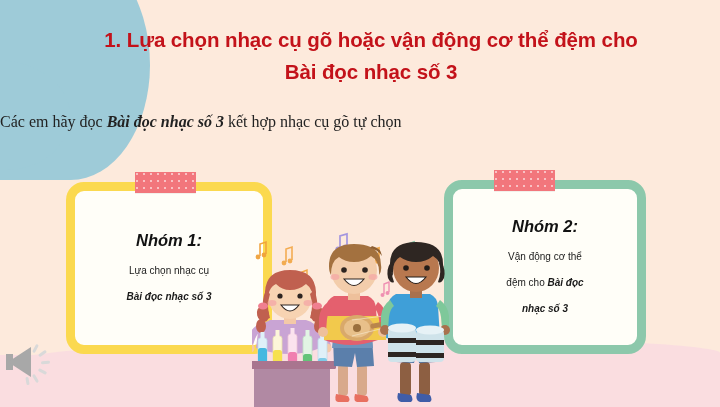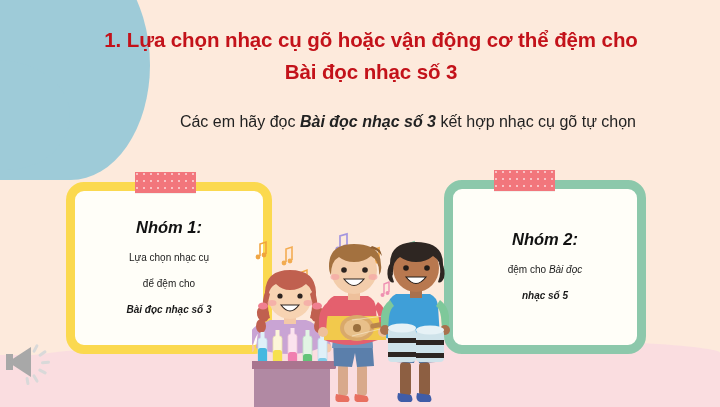--- a/index.html
+++ b/index.html
@@ -44,21 +44,21 @@
     padding-left:22px;
   }
   .title-line {
     color:#c3121a;
     font-weight:bold;
     font-size:20.5px;
     line-height:32px;
     letter-spacing:-0.1px;
   }
   .subtitle-wrap {
-    position:absolute; left:0; top:106px; width:636px; text-align:right;
+    position:absolute; left:0; top:106px; width:636px; text-align:left;font-family:Liberation Serif, serif;
   }
   .sub-line {
     color:#222222;
     font-size:16px;
     line-height:31px;
   }
   .sub-line b { font-weight:bold; font-style:italic; }
 
   
   .card {
@@ -84,21 +84,21 @@
   .card-title {
     font-weight:bold; font-style:italic;
     font-size:16.5px; color:#121212;
     line-height:22px; margin-bottom:7px;
   }
   .card-line {
     font-size:10px; color:#1a1a1a;
     line-height:26px; text-align:center;
     white-space:nowrap;
   }
-  .card-line b { font-weight:normal; font-style:italic; }
+  .card-line b { font-weight:bold; font-style:italic; }
   .card-line.em { font-weight:bold; font-style:italic; }
 
   
   .tape {
     position:absolute;
     background:#f2767c;
     background-image:
       radial-gradient(circle at 2px 2px, rgba(255,255,255,.55) 1px, transparent 1.3px);
     background-size:7px 7px;
     box-shadow:0 1px 0 rgba(0,0,0,.05);
@@ -143,31 +143,31 @@
   </div>
 
   <div class="subtitle-wrap">
     <div class="sub-line"><span>Các em hãy đọc </span><b>Bài đọc nhạc số 3</b><span> kết hợp nhạc cụ gõ tự chọn</span></div>
   </div>
 
   <div class="card card-left">
     <div class="card-inner">
       <div class="card-title">Nhóm 1:</div>
       <div class="card-line">Lựa chọn nhạc cụ</div>
-      <div class="card-line">để đệm cho</div>
       <div class="card-line em">Bài đọc nhạc số 3</div>
     </div>
   </div>
   <div class="tape tape-left"></div>
 
   <div class="card card-right">
     <div class="card-inner">
       <div class="card-title">Nhóm 2:</div>
+      <div class="card-line">Vận động cơ thể</div>
       <div class="card-line"><span>đệm cho </span><b>Bài đọc</b></div>
-      <div class="card-line em">nhạc số 5</div>
+      <div class="card-line em">nhạc số 3</div>
     </div>
   </div>
   <div class="tape tape-right"></div>
 
   <div class="speaker">
     <div class="sp-body"></div>
     <div class="sp-cone"></div>
     <div class="wave" style="left:28px; top:8px;  width:3px; height:9px;  transform:rotate(28deg);"></div>
     <div class="wave" style="left:35px; top:13px; width:3px; height:9px;  transform:rotate(55deg);"></div>
     <div class="wave" style="left:38px; top:22px; width:3px; height:9px;  transform:rotate(85deg);"></div>

